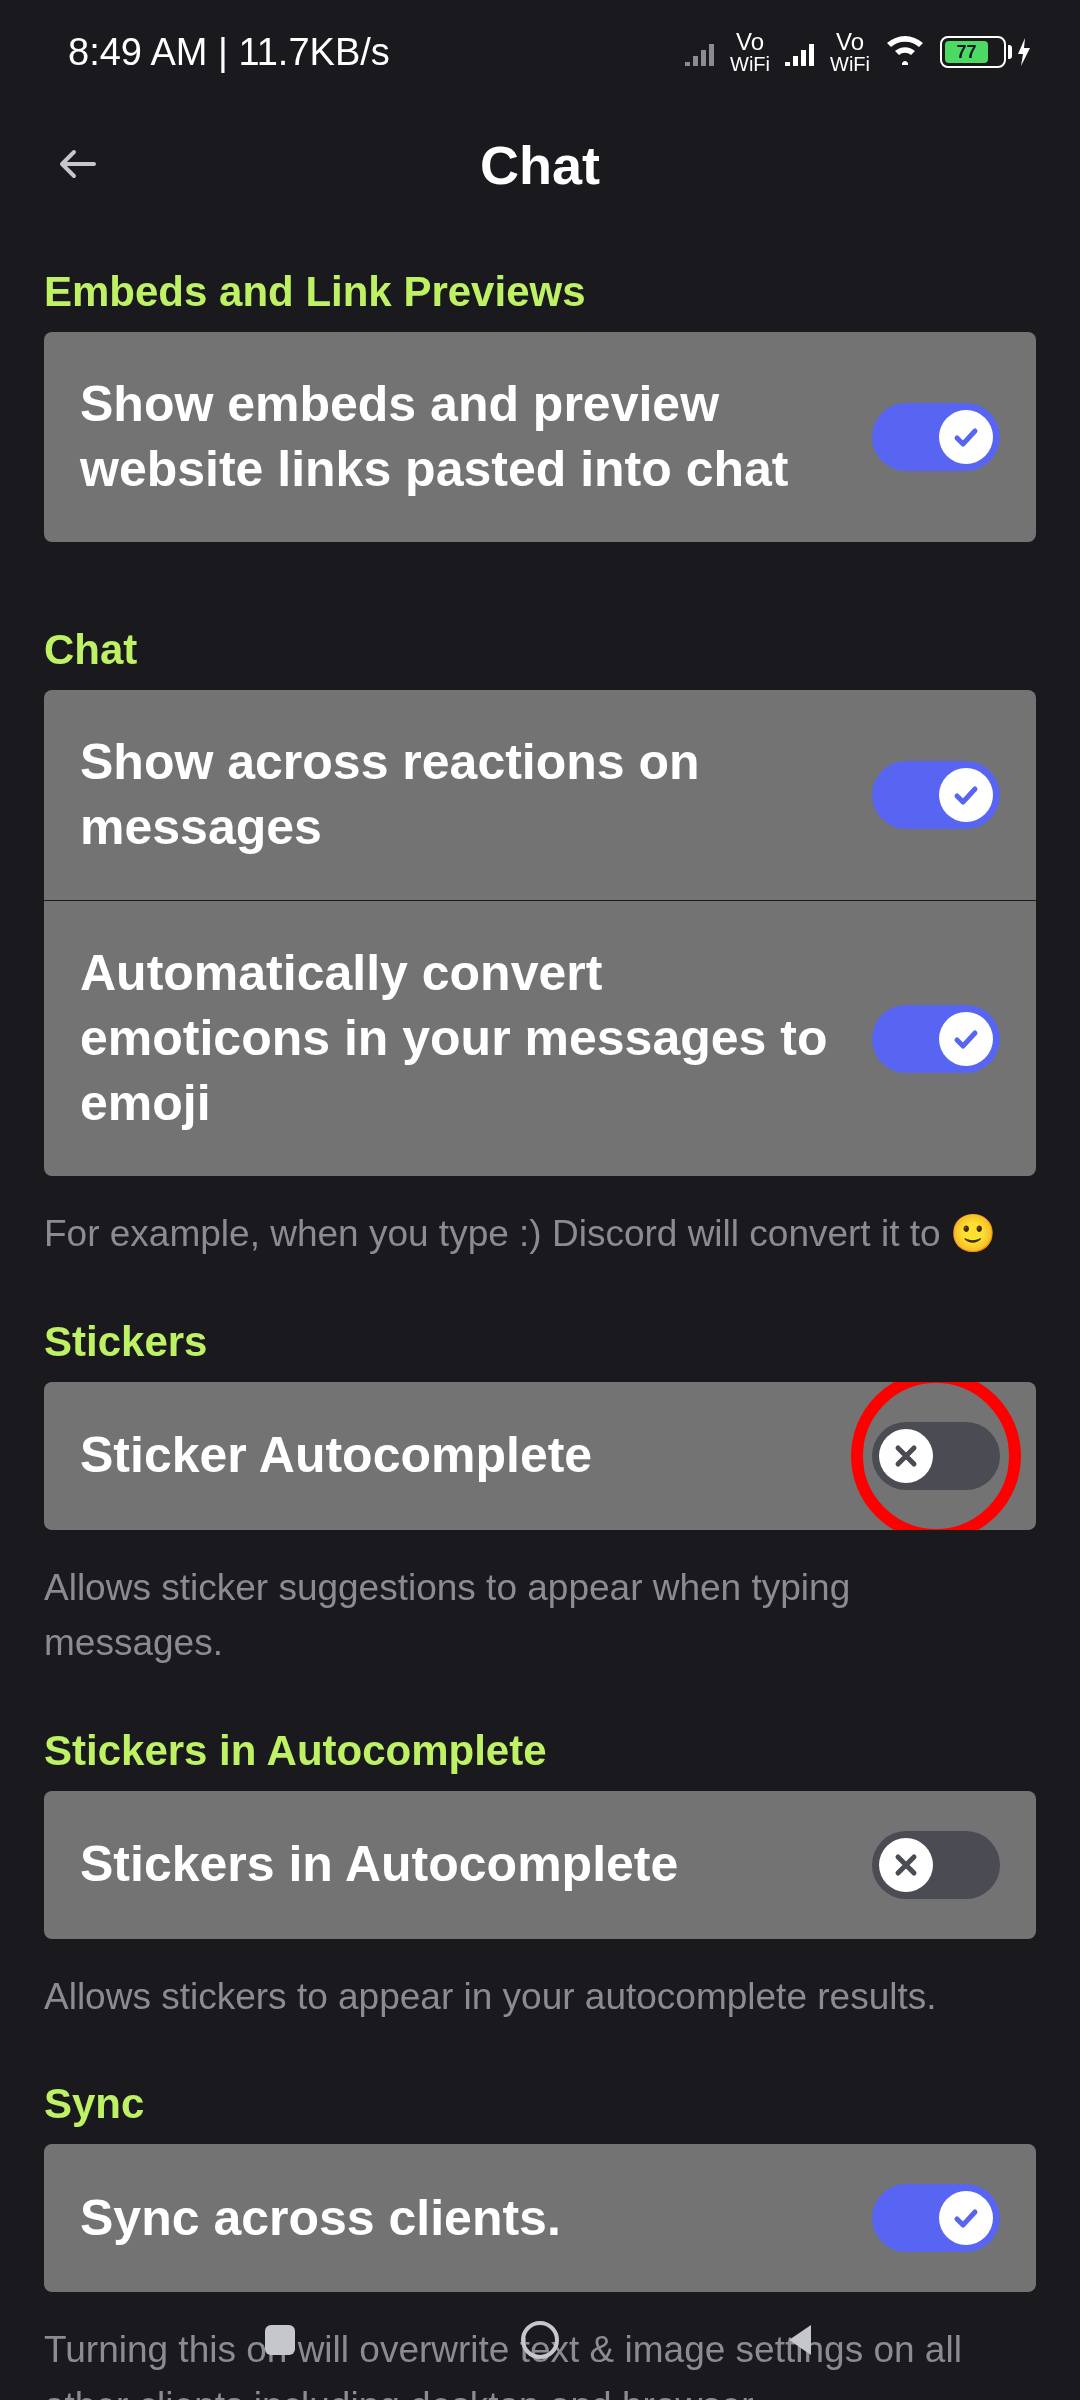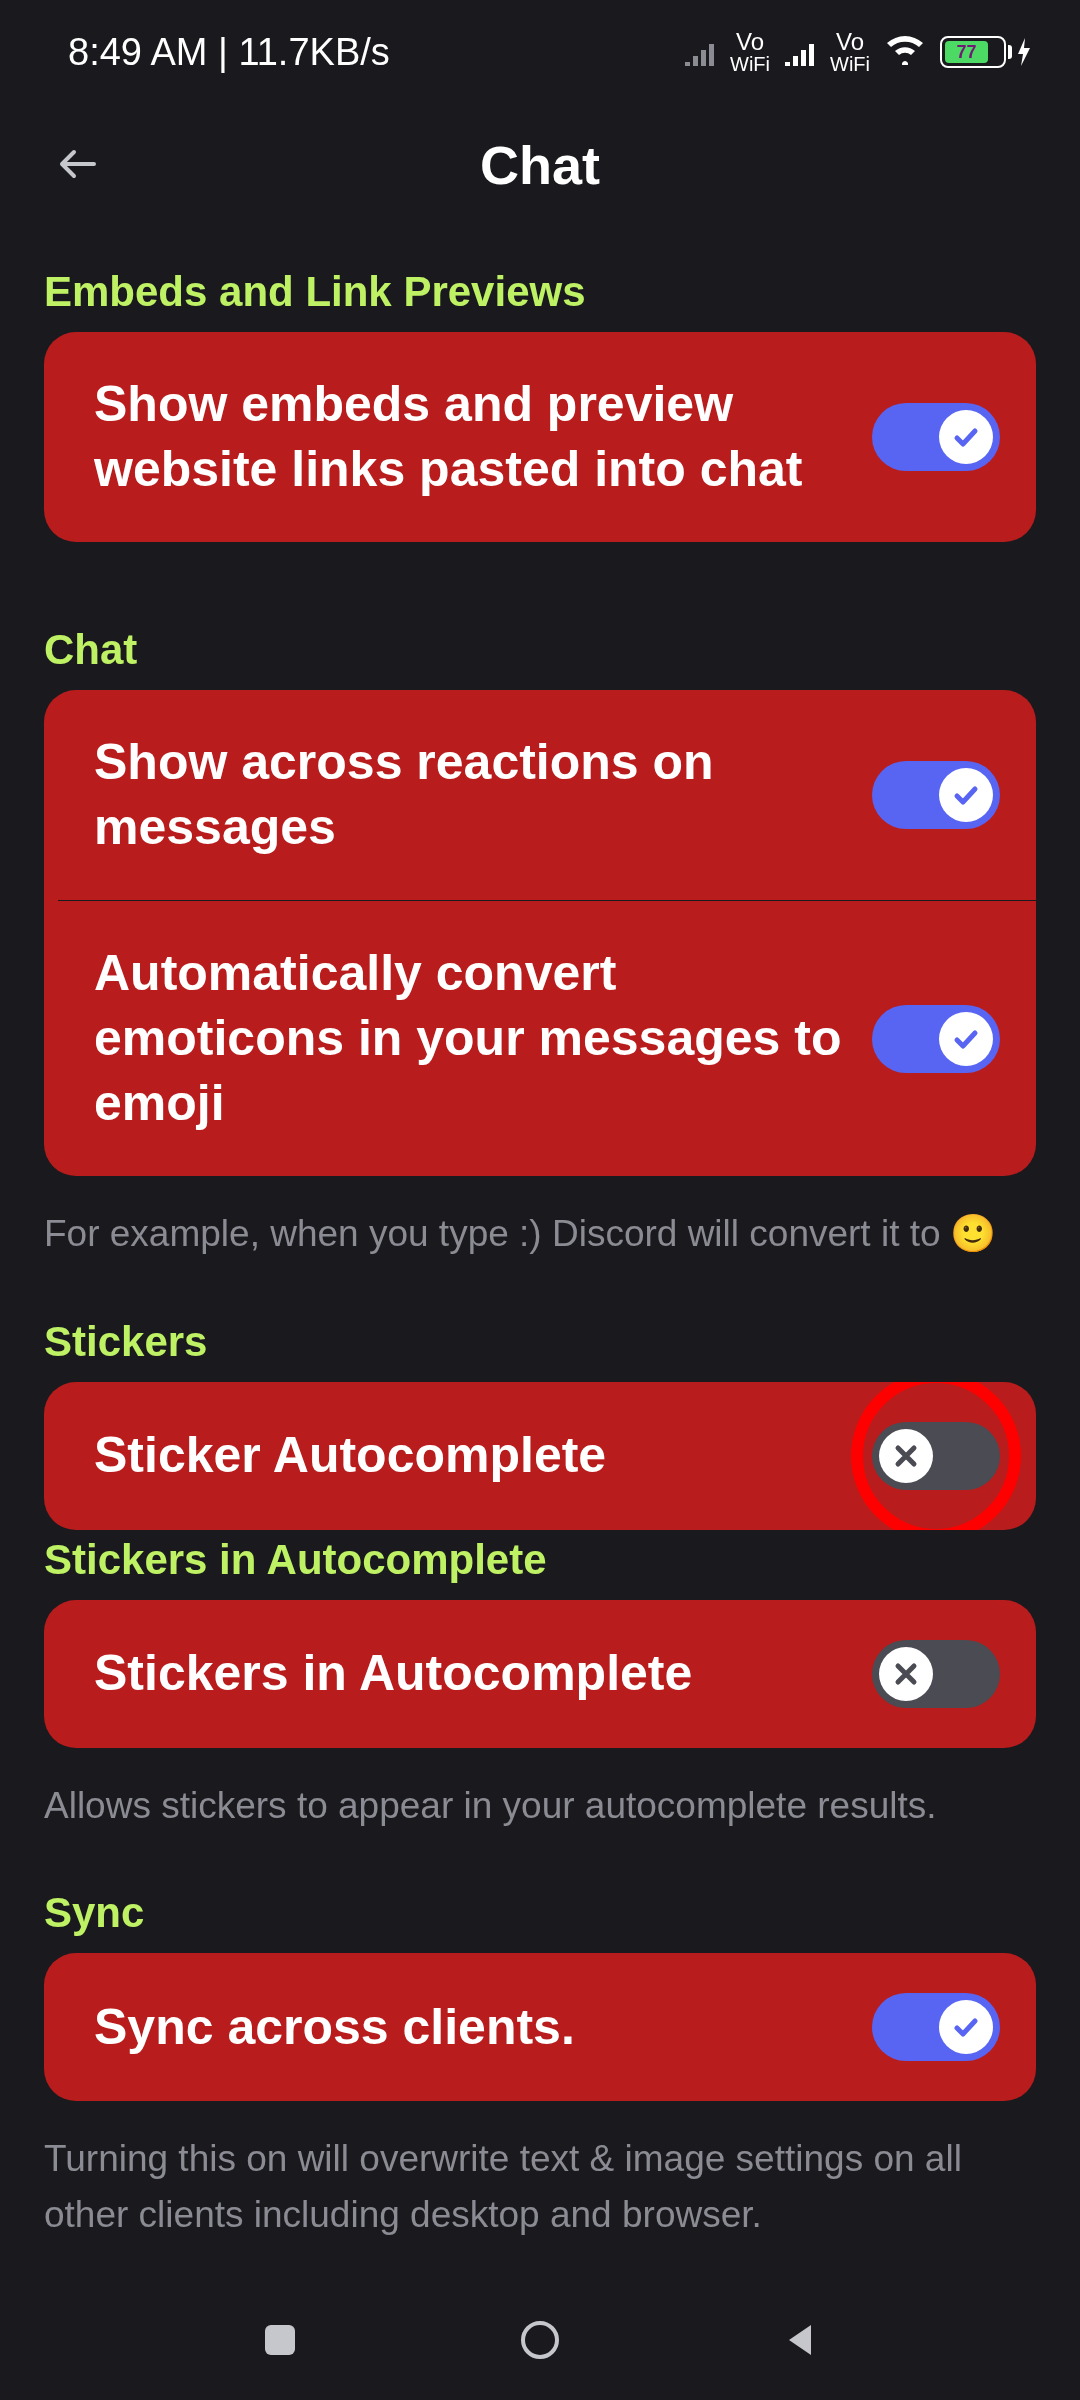--- a/index.html
+++ b/index.html
@@ -71,24 +71,23 @@
     .content {
       padding: 0 44px;
     }
     .section-header {
       font-size: 42px;
       font-weight: 600;
       color: #bef264;
       padding: 24px 0 16px 0;
     }
     .card {
-      background: #b91c1c;
-      border-radius: 32px;
+      background: #737373;
+      border-radius: 8px;
       overflow: hidden;
-      padding-left: 14px;
     }
     .row {
       display: flex;
       align-items: center;
       justify-content: space-between;
       padding: 40px 36px;
       gap: 30px;
     }
     .row-label {
       font-size: 50px;
@@ -204,21 +203,21 @@
       <div>Vo</div>
       <div>WiFi</div>
     </div>
     <div>
       <svg width="42" height="32" viewBox="0 0 42 32">
           <path d="M21 28 a3 3 0 1 0 0.01 0 M11 18 a15 15 0 0 1 20 0 l-4 4 a9 9 0 0 0 -12 0 z M3 10 a27 27 0 0 1 36 0 l-4 4 a21 21 0 0 0 -28 0 z" fill="#ffffff"></path>
         </svg>
     </div>
     <div style="display:flex;align-items:center;gap:2px;">
       <div style="width:66px;height:32px;border:2.5px solid #ffffff;border-radius:8px;position:relative;padding:3px;">
-        <div style="width:77%;height:100%;background:#4cd964;border-radius:4px;display:flex;align-items:center;justify-content:center;font-size:18px;font-weight:700;color:#701a75;">77</div>
+        <div style="width:77%;height:100%;background:#4cd964;border-radius:4px;display:flex;align-items:center;justify-content:center;font-size:18px;font-weight:700;color:#0f172a;">77</div>
       </div>
       <div style="width:4px;height:14px;background:#ffffff;border-radius:0 3px 3px 0;"></div>
       <svg width="16" height="28" viewBox="0 0 16 28" style="margin-left:2px;">
           <path d="M9 0 L2 16 h5 l-2 12 l9 -18 h-6 z" fill="#ffffff"></path>
         </svg>
     </div>
   </div>
 </div>
 
 <div class="app-bar">
@@ -283,20 +282,21 @@
           <div class="knob">
             <svg width="26" height="26" viewBox="0 0 26 26">
                 <path d="M5 5 L21 21 M21 5 L5 21" stroke="#4a4b53" stroke-width="5" fill="none" stroke-linecap="round"></path>
               </svg>
           </div>
         </div>
         <div class="highlight-ring"></div>
       </div>
     </div>
   </div>
+  <div class="helper">Allows sticker suggestions to appear when typing messages.</div>
 
   <div class="section-header" style="padding-top:6px;">Stickers in Autocomplete</div>
   <div class="card">
     <div class="row">
       <div class="row-label">Stickers in Autocomplete</div>
       <div class="toggle off">
         <div class="knob">
           <svg width="26" height="26" viewBox="0 0 26 26">
               <path d="M5 5 L21 21 M21 5 L5 21" stroke="#4a4b53" stroke-width="5" fill="none" stroke-linecap="round"></path>
             </svg>

